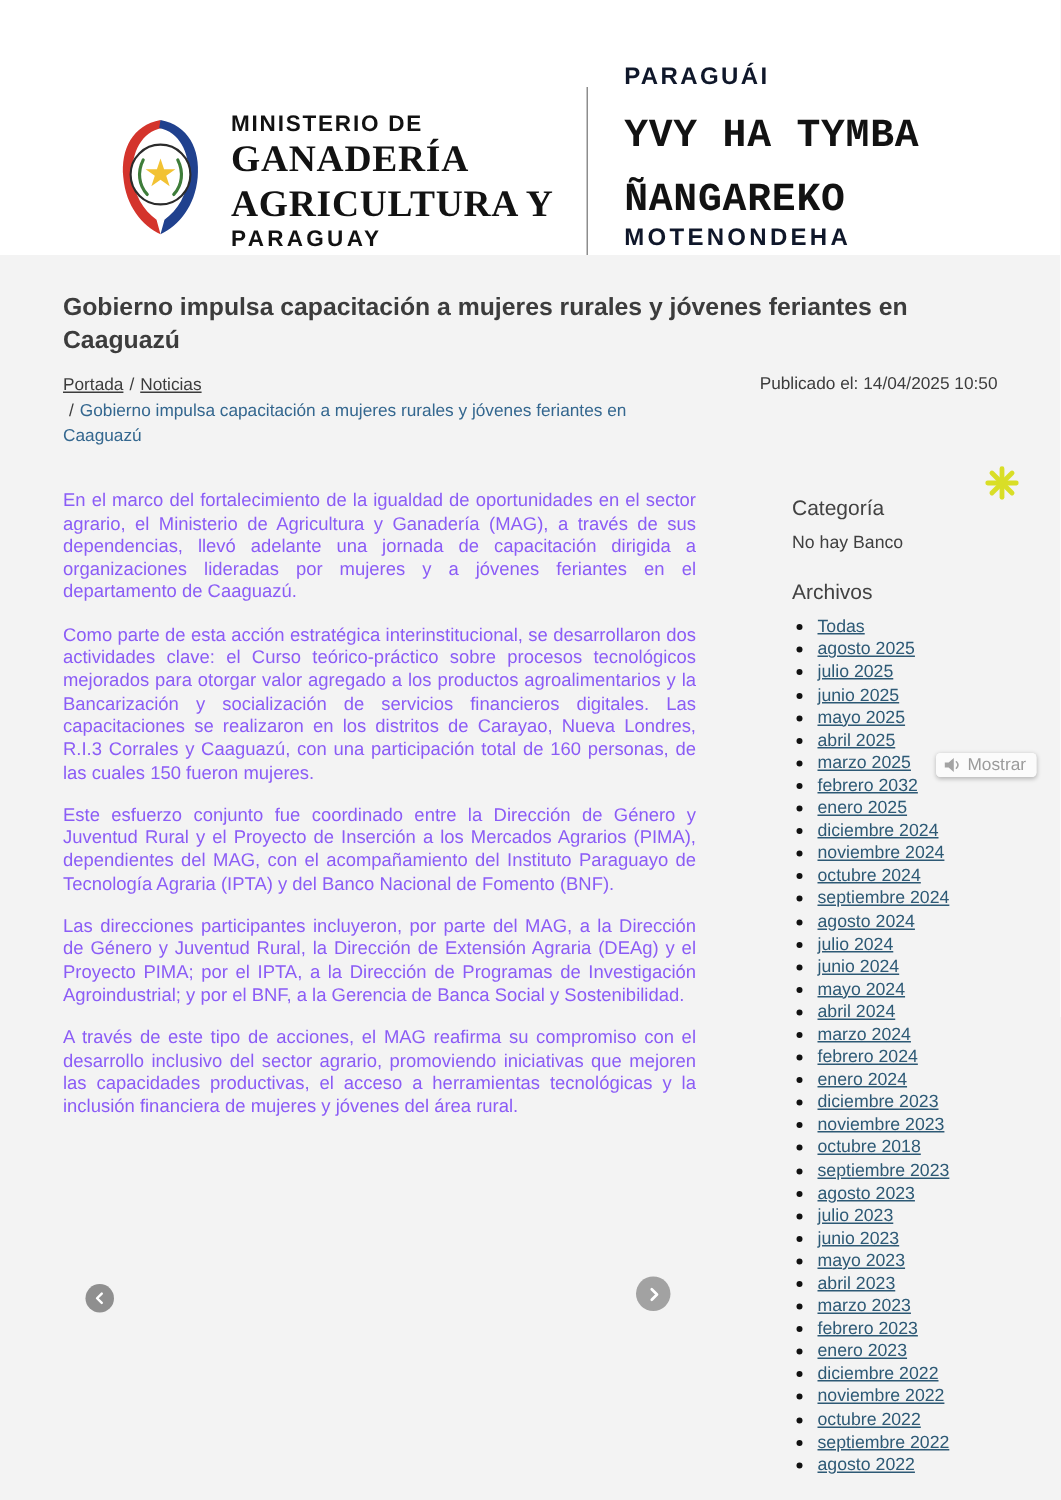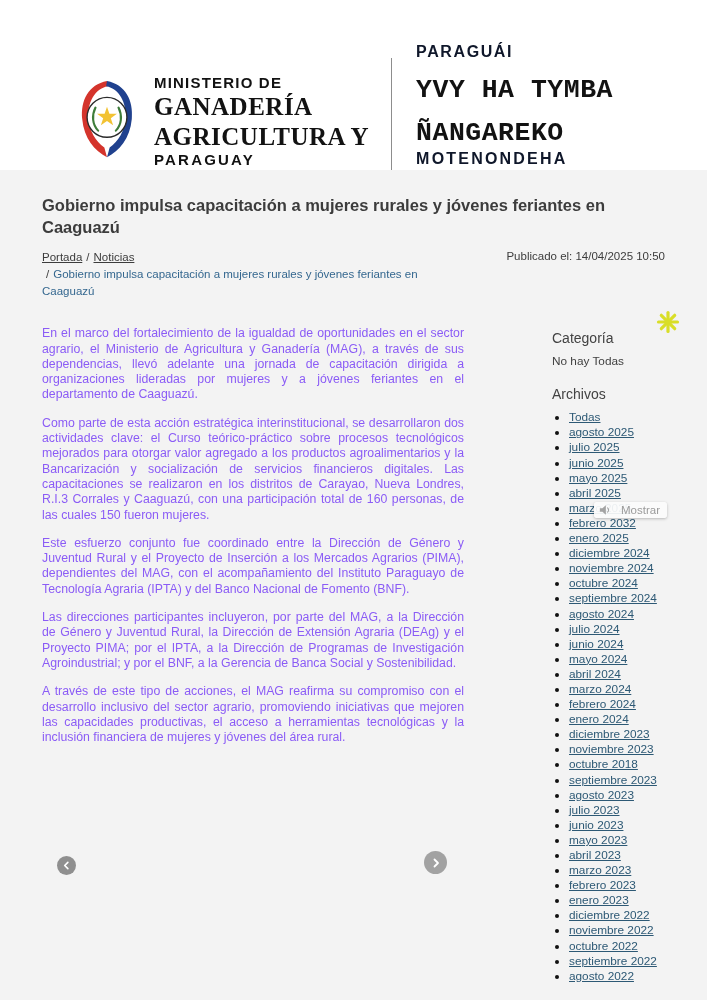--- a/index.html
+++ b/index.html
@@ -27,30 +27,30 @@
   .breadcrumb .sep { margin:0 4px; color:#3c3c3c; }
   .crumb-wrap { display:inline-block; }
   .crumb-current { color:#34678f; }
   .published { font-size:11.5px; color:#3c3c3c; flex-shrink:0; padding-top:1px;margin-left:37px; }
 
   .content-row { display:flex; margin-top:26px; }
   .article-body { width:422px; flex-shrink:0; }
   .article-body p { font-size:12.3px; line-height:15.3px; color:#8b5cf6; text-align:justify; margin:0 0 13px 0; }
 
   
-  .sidebar { flex:1; margin-left:88px; padding-top:4px; }
+  .sidebar { flex:1; margin-left:64px; padding-top:4px; }
   .sidebar h3 { font-size:14px; font-weight:400; color:#424242; margin:0 0 8px 0; }
   .category-empty { font-size:11.8px; color:#3f3f3f; margin:0 0 18px 0; }
   .archives-list { margin:4px 0 0 0; padding-left:17px; }
   .archives-list li { font-size:11.8px; line-height:15.1px; color:#111; }
   .archives-list a { color:#2d5975; text-decoration:underline; cursor:pointer; }
 
   
   .asterisk-widget { position:absolute; left:656px; top:310px; width:24px; height:24px; background:transparent; border:none; padding:0; cursor:pointer; }
-  .read-tooltip { position:absolute; left:594px; top:502px; display:flex; align-items:center; gap:10px;
+  .read-tooltip { position:absolute; left:624px; top:502px; display:flex; align-items:center; gap:4px;
     background:rgba(252,252,252,0.92); color:#9b9b9b; font-size:11.5px; padding:2px 7px 2px 5px;
     border-radius:3px; box-shadow:0 1px 3px rgba(0,0,0,0.25); border:none; cursor:pointer; }
 
   .nav-arrow { position:absolute; border:none; border-radius:50%; cursor:pointer; display:flex; align-items:center; justify-content:center; padding:0; }
   .nav-prev { left:57px; top:856px; width:19px; height:19px; background:#8f8f8f; }
   .nav-next { left:424px; top:851px; width:23px; height:23px; background:#a2a2a2; }
 </style>
 </head>
 <body>
 
@@ -100,21 +100,21 @@
       <article class="article-body">
           <p>En el marco del fortalecimiento de la igualdad de oportunidades en el sector agrario, el Ministerio de Agricultura y Ganadería (MAG), a través de sus dependencias, llevó adelante una jornada de capacitación dirigida a organizaciones lideradas por mujeres y a jóvenes feriantes en el departamento de Caaguazú.</p>
           <p>Como parte de esta acción estratégica interinstitucional, se desarrollaron dos actividades clave: el Curso teórico-práctico sobre procesos tecnológicos mejorados para otorgar valor agregado a los productos agroalimentarios y la Bancarización y socialización de servicios financieros digitales. Las capacitaciones se realizaron en los distritos de Carayao, Nueva Londres, R.I.3 Corrales y Caaguazú, con una participación total de 160 personas, de las cuales 150 fueron mujeres.</p>
           <p>Este esfuerzo conjunto fue coordinado entre la Dirección de Género y Juventud Rural y el Proyecto de Inserción a los Mercados Agrarios (PIMA), dependientes del MAG, con el acompañamiento del Instituto Paraguayo de Tecnología Agraria (IPTA) y del Banco Nacional de Fomento (BNF).</p>
           <p>Las direcciones participantes incluyeron, por parte del MAG, a la Dirección de Género y Juventud Rural, la Dirección de Extensión Agraria (DEAg) y el Proyecto PIMA; por el IPTA, a la Dirección de Programas de Investigación Agroindustrial; y por el BNF, a la Gerencia de Banca Social y Sostenibilidad.</p>
           <p>A través de este tipo de acciones, el MAG reafirma su compromiso con el desarrollo inclusivo del sector agrario, promoviendo iniciativas que mejoren las capacidades productivas, el acceso a herramientas tecnológicas y la inclusión financiera de mujeres y jóvenes del área rural.</p>
         </article>
 
       <aside class="sidebar">
         <h3>Categoría</h3>
-        <p class="category-empty">No hay Todas</p>
+        <p class="category-empty">No hay Banco</p>
         <h3>Archivos</h3>
         <ul class="archives-list">
             <li><a>Todas</a></li>
             <li><a>agosto 2025</a></li>
             <li><a>julio 2025</a></li>
             <li><a>junio 2025</a></li>
             <li><a>mayo 2025</a></li>
             <li><a>abril 2025</a></li>
             <li><a>marzo 2025</a></li>
             <li><a>febrero 2032</a></li>

